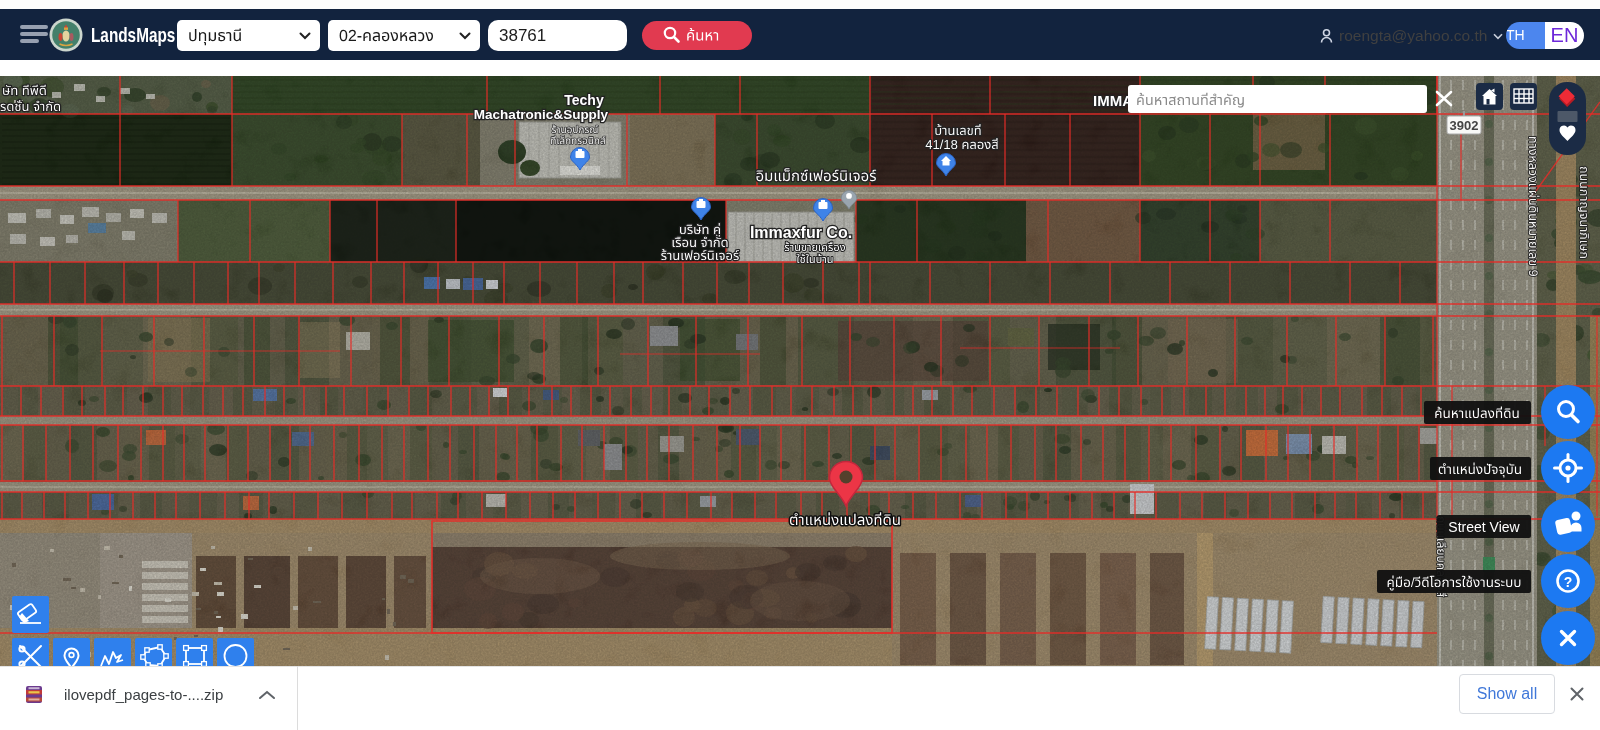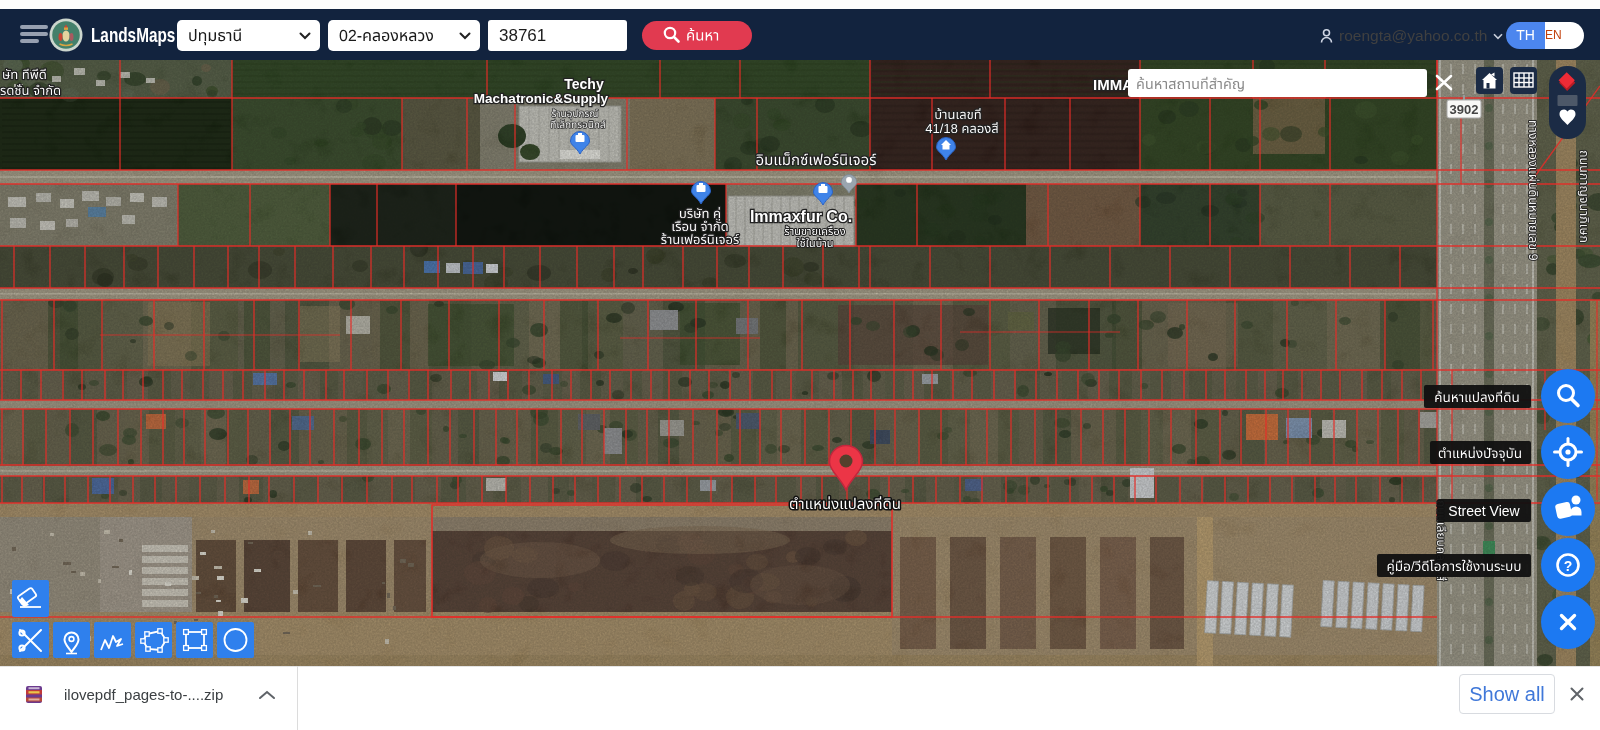--- a/index.html
+++ b/index.html
@@ -1,18 +1,18 @@
 <!DOCTYPE html>
 <html><head><meta charset="utf-8"><style>
 *{margin:0;padding:0}
 body{width:1600px;height:730px;overflow:hidden;font-family:"Liberation Sans",sans-serif;background:#fff;position:relative}
 </style></head>
 <body>
 
-<div style="position:absolute;left:0;top:60px;width:1600px;height:606px">
+<div style="position:absolute;left:0;top:76px;width:1600px;height:606px">
 <svg width="1600" height="606" viewBox="0 60 1600 606">
 <defs>
 <filter id="noiseD" x="0" y="0" width="100%" height="100%">
 <feTurbulence type="fractalNoise" baseFrequency="0.55" numOctaves="2" seed="7" stitchTiles="stitch"></feTurbulence>
 <feColorMatrix type="matrix" values="0 0 0 0 0  0 0 0 0 0  0 0 0 0 0  0.55 0.55 0.55 0 0"></feColorMatrix>
 </filter>
 <filter id="noiseL" x="0" y="0" width="100%" height="100%">
 <feTurbulence type="fractalNoise" baseFrequency="0.045" numOctaves="3" seed="11" stitchTiles="stitch"></feTurbulence>
 <feColorMatrix type="matrix" values="0 0 0 0 1  0 0 0 0 1  0 0 0 0 0.9  0.7 0.7 0.7 0 0"></feColorMatrix>
 </filter>
@@ -1471,21 +1471,21 @@
 
 <div style="position:absolute;left:328px;top:20px;width:152px;height:31px;background:#fff;border-radius:5px">
     <svg width="130" height="22" viewBox="0 0 130 22" style="position:absolute;left:11px;top:5px">
       <path d="M8.3 10.5Q8.3 13.2 7.3 14.7Q6.3 16.2 4.4 16.2Q2.5 16.2 1.6 14.7Q0.6 13.3 0.6 10.5Q0.6 7.7 1.6 6.2Q2.5 4.8 4.5 4.8Q6.4 4.8 7.3 6.3Q8.3 7.7 8.3 10.5ZM6.8 10.5Q6.8 8.1 6.3 7.0Q5.7 6.0 4.5 6.0Q3.2 6.0 2.6 7.0Q2.0 8.1 2.0 10.5Q2.0 12.8 2.6 13.9Q3.2 15.0 4.4 15.0Q5.7 15.0 6.3 13.9Q6.8 12.8 6.8 10.5Z M9.7 16.0V15.0Q10.1 14.1 10.7 13.4Q11.2 12.7 11.9 12.1Q12.5 11.6 13.1 11.1Q13.8 10.6 14.3 10.1Q14.8 9.6 15.1 9.1Q15.4 8.6 15.4 7.9Q15.4 7.0 14.8 6.5Q14.3 6.0 13.4 6.0Q12.5 6.0 11.9 6.5Q11.3 7.0 11.2 7.8L9.8 7.7Q9.9 6.4 10.9 5.6Q11.9 4.8 13.4 4.8Q15.0 4.8 15.9 5.6Q16.8 6.4 16.8 7.8Q16.8 8.5 16.5 9.1Q16.2 9.8 15.7 10.4Q15.1 11.0 13.4 12.3Q12.5 13.1 12.0 13.7Q11.5 14.3 11.2 14.8H17.0V16.0Z M18.5 12.4V11.1H22.4V12.4Z M24.4 16.0V10.4Q24.4 8.8 25.3 7.9Q26.1 7.1 28.0 7.1Q29.9 7.1 30.8 7.9Q31.7 8.8 31.7 10.4V16.0H30.2V10.4Q30.2 9.3 29.7 8.8Q29.1 8.3 28.0 8.3Q26.9 8.3 26.4 8.8Q25.8 9.3 25.8 10.4V12.2L25.9 12.2Q26.2 11.6 26.8 11.4Q27.3 11.2 28.2 11.2H28.7V12.3H28.2Q27.2 12.3 26.7 12.6Q26.2 12.9 26.0 13.3Q25.8 13.8 25.8 14.3V16.0Z M39.4 16.0V10.2Q39.4 9.1 38.9 8.7Q38.4 8.2 37.3 8.2Q36.5 8.2 35.8 8.5Q35.1 8.7 34.4 9.1V7.7Q34.9 7.5 35.7 7.3Q36.5 7.1 37.5 7.1Q38.3 7.1 38.9 7.3Q39.6 7.4 40.0 7.8Q40.4 8.2 40.6 8.7Q40.8 9.3 40.8 10.1V16.0ZM36.6 16.2Q35.2 16.2 34.5 15.5Q33.7 14.9 33.7 13.6Q33.7 12.3 34.7 11.6Q35.7 10.9 37.8 10.8L39.7 10.6V11.8L38.0 11.9Q36.4 12.0 35.8 12.4Q35.2 12.8 35.2 13.6Q35.2 14.3 35.6 14.7Q36.1 15.0 36.9 15.0Q37.2 15.0 37.4 15.0Q37.6 14.9 37.8 14.9L38.1 15.9Q37.7 16.0 37.4 16.1Q37.0 16.2 36.6 16.2Z M46.5 16.2Q44.8 16.2 43.9 15.3Q43.0 14.4 43.0 12.4Q43.0 12.1 43.1 11.7Q43.1 11.3 43.1 11.0H46.5V12.1H44.5V12.4Q44.5 13.4 44.7 14.0Q44.9 14.6 45.4 14.8Q45.8 15.0 46.5 15.0Q47.2 15.0 47.7 14.7Q48.2 14.5 48.5 13.7Q48.8 13.0 48.8 11.7Q48.8 10.5 48.5 9.7Q48.3 9.0 47.7 8.6Q47.1 8.3 46.1 8.3Q45.6 8.3 45.1 8.3Q44.7 8.4 44.2 8.6Q43.8 8.8 43.3 9.0V7.7Q43.7 7.5 44.1 7.4Q44.6 7.2 45.1 7.2Q45.7 7.1 46.3 7.1Q47.7 7.1 48.6 7.6Q49.5 8.2 49.9 9.2Q50.3 10.3 50.3 11.7Q50.3 13.1 49.9 14.1Q49.5 15.1 48.7 15.6Q47.9 16.2 46.5 16.2Z M54.0 16.0 51.3 7.2H52.7L55.1 14.8H55.3Q55.7 14.8 56.0 14.6Q56.4 14.4 56.6 14.1Q57.1 13.6 57.3 12.8Q57.6 12.0 57.6 11.2Q57.6 9.9 57.0 9.1Q56.4 8.3 55.3 8.3Q55.1 8.3 54.9 8.4Q54.7 8.4 54.6 8.4L54.2 7.3Q54.6 7.2 54.9 7.2Q55.2 7.2 55.4 7.2Q56.2 7.2 56.8 7.4Q57.5 7.6 57.9 8.1Q58.5 8.6 58.7 9.4Q59.0 10.2 59.0 11.2Q59.0 12.5 58.6 13.4Q58.2 14.4 57.7 15.0Q57.2 15.5 56.5 15.7Q55.8 16.0 54.8 16.0Z M61.3 16.0V7.2H62.7V11.0H62.8L66.4 7.2H68.1V7.3L62.7 12.7V16.0ZM66.7 16.0V12.9Q66.7 12.0 66.1 11.4Q65.6 10.9 64.2 10.9L65.1 9.9Q66.1 9.9 66.8 10.2Q67.4 10.6 67.8 11.3Q68.1 11.9 68.1 12.9V16.0Z M75.7 16.0V10.2Q75.7 9.1 75.2 8.7Q74.7 8.2 73.6 8.2Q72.8 8.2 72.1 8.5Q71.4 8.7 70.7 9.1V7.7Q71.2 7.5 72.0 7.3Q72.8 7.1 73.8 7.1Q74.6 7.1 75.2 7.3Q75.9 7.4 76.3 7.8Q76.7 8.2 76.9 8.7Q77.1 9.3 77.1 10.1V16.0ZM72.9 16.2Q71.5 16.2 70.8 15.5Q70.0 14.9 70.0 13.6Q70.0 12.3 71.0 11.6Q72.0 10.9 74.1 10.8L76.0 10.6V11.8L74.3 11.9Q72.7 12.0 72.1 12.4Q71.5 12.8 71.5 13.6Q71.5 14.3 71.9 14.7Q72.4 15.0 73.2 15.0Q73.5 15.0 73.7 15.0Q73.9 14.9 74.1 14.9L74.4 15.9Q74.1 16.0 73.7 16.1Q73.3 16.2 72.9 16.2Z M81.4 16.2Q80.8 16.2 80.2 16.0Q79.7 15.9 79.0 15.6L79.4 14.5Q79.8 14.7 80.2 14.8Q80.7 15.0 81.3 15.0Q82.5 15.0 83.1 14.1Q83.8 13.2 83.8 11.6Q83.8 10.0 83.1 9.1Q82.4 8.3 81.0 8.3Q80.5 8.3 80.0 8.4Q79.5 8.5 79.1 8.7V7.5Q79.5 7.3 80.1 7.2Q80.6 7.1 81.2 7.1Q82.6 7.1 83.5 7.6Q84.4 8.2 84.8 9.2Q85.3 10.2 85.3 11.6Q85.3 13.7 84.3 14.9Q83.3 16.2 81.4 16.2Z M89.0 16.0 86.3 7.2H87.7L90.1 14.8H90.3Q90.6 14.8 91.0 14.6Q91.4 14.4 91.6 14.1Q92.1 13.6 92.3 12.8Q92.6 12.0 92.6 11.2Q92.6 9.9 92.0 9.1Q91.4 8.3 90.3 8.3Q90.1 8.3 89.9 8.4Q89.7 8.4 89.6 8.4L89.2 7.3Q89.6 7.2 89.9 7.2Q90.1 7.2 90.4 7.2Q91.2 7.2 91.8 7.4Q92.5 7.6 92.9 8.1Q93.5 8.6 93.7 9.4Q94.0 10.2 94.0 11.2Q94.0 12.5 93.6 13.4Q93.2 14.4 92.6 15.0Q92.2 15.5 91.5 15.7Q90.8 16.0 89.8 16.0Z" fill="#1b1b1b"></path>
     </svg>
     <svg width="12" height="8" viewBox="0 0 12 8" style="position:absolute;right:9px;top:12px">
       <path d="M1.5 1.5 L6 6 L10.5 1.5" stroke="#222" stroke-width="2" fill="none" stroke-linecap="round"></path>
     </svg>
   </div>
 
-<div style="position:absolute;left:488px;top:20px;width:139px;height:31px;background:#fff;border-radius:3px;font-size:17px;color:#1b1b1b;line-height:31px;padding-left:11px;box-sizing:border-box">38761</div>
+<div style="position:absolute;left:488px;top:20px;width:139px;height:31px;background:#fff;border-radius:10px;font-size:17px;color:#1b1b1b;line-height:31px;padding-left:11px;box-sizing:border-box">38761</div>
 
 <div style="position:absolute;left:642px;top:21px;width:110px;height:29px;background:#e13a50;border-radius:14.5px">
     <svg width="70" height="22" viewBox="0 0 70 22" style="position:absolute;left:20px;top:4px">
       <circle cx="8" cy="8" r="5.2" fill="none" stroke="#fff" stroke-width="2.2"></circle>
       <line x1="12" y1="12" x2="16.5" y2="16.5" stroke="#fff" stroke-width="2.6" stroke-linecap="round"></line>
       <path d="M25.2 15.5V10.2Q25.2 8.7 26.0 7.9Q26.8 7.1 28.6 7.1Q30.4 7.1 31.2 7.9Q32.0 8.7 32.0 10.2V15.5H30.7V10.2Q30.7 9.2 30.1 8.7Q29.6 8.2 28.6 8.2Q27.6 8.2 27.1 8.7Q26.6 9.2 26.6 10.2V11.9L26.6 11.9Q26.9 11.3 27.4 11.2Q27.9 11.0 28.8 11.0H29.2V12.1H28.8Q27.8 12.1 27.4 12.3Q26.9 12.6 26.7 13.0Q26.6 13.4 26.6 13.9V15.5Z M27.7 6.0V5.3Q28.0 5.3 28.3 5.1Q28.6 5.0 28.8 4.8Q29.0 4.7 29.0 4.4Q29.0 4.2 28.9 4.1Q28.8 4.0 28.6 4.0Q28.4 4.0 28.3 4.0Q28.1 4.1 28.0 4.1L27.7 3.3Q28.0 3.1 28.4 3.0Q28.7 2.9 29.0 2.9Q29.6 2.9 29.9 3.2Q30.2 3.6 30.2 4.1Q30.2 4.5 30.0 4.8Q29.8 5.1 29.5 5.3L29.4 4.9H32.3V6.0Z M37.3 15.7Q36.4 15.7 35.7 15.3Q35.1 15.0 34.8 14.4Q34.4 13.8 34.4 12.8V7.3H35.8V12.7Q35.8 13.6 36.2 14.1Q36.7 14.5 37.5 14.5Q38.6 14.5 39.2 13.9Q39.8 13.2 39.8 12.0V7.3H41.1V15.5H40.0L39.9 14.3H39.8Q39.6 14.9 38.9 15.3Q38.2 15.7 37.3 15.7Z M43.7 15.5V7.3H45.1V10.8H45.1L48.5 7.3H50.1V7.3L45.1 12.4V15.5ZM48.8 15.5V12.6Q48.8 11.7 48.3 11.2Q47.8 10.7 46.5 10.7L47.3 9.8Q48.2 9.8 48.9 10.1Q49.5 10.4 49.8 11.1Q50.2 11.7 50.2 12.6V15.5Z M54.8 15.5V9.7Q54.8 8.9 54.4 8.6Q54.1 8.2 53.3 8.2Q52.7 8.2 52.3 8.4Q51.8 8.5 51.4 8.8V7.6Q51.7 7.4 52.2 7.3Q52.8 7.1 53.5 7.1Q54.3 7.1 54.9 7.4Q55.5 7.6 55.8 8.1Q56.1 8.6 56.1 9.5V15.5Z" fill="#fff"></path>
     </svg>
   </div>
 
 <div style="position:absolute;left:1320px;top:29px;width:13px;height:14px"><svg width="13" height="14" viewBox="0 0 13 14" style="">
@@ -1493,22 +1493,22 @@
       <path d="M1.5 13.5 a5 5 0 0 1 10 0" fill="none" stroke="#cfd6e4" stroke-width="1.6"></path>
     </svg></div>
 
 <div style="position:absolute;left:1339px;top:27px;font-size:15.5px;color:#404040">roengta@yahoo.co.th</div>
 
 <svg width="10" height="7" viewBox="0 0 10 7" style="position:absolute;left:1493px;top:33px">
     <path d="M1 1.2 L5 5.4 L9 1.2" stroke="#c7cedb" stroke-width="1.6" fill="none"></path>
   </svg>
 
 <div style="position:absolute;left:1506px;top:22px;width:78px;height:27px;border-radius:14px;overflow:hidden;display:flex">
-<div style="width:39px;background:#4c86ee;color:#fff;font-size:14px;text-align:center;line-height:27px">TH</div>
-<div style="width:39px;background:#fff;color:#c2410c;font-size:12px;text-align:left;line-height:27px">EN</div>
+<div style="width:39px;background:#4c86ee;color:#fff;font-size:14px;line-height:27px">TH</div>
+<div style="width:39px;background:#fff;color:#6d28d9;font-size:20px;text-align:center;line-height:27px">EN</div>
 </div>
 
 <div style="position:absolute;left:0;top:666px;width:1600px;height:64px;background:#fff;border-top:1px solid #e4e4e4;box-sizing:border-box"></div>
 
 <div style="position:absolute;left:25px;top:685px;width:18px;height:19px"><svg width="18" height="19" viewBox="0 0 18 19" style="">
       <rect x="1" y="1" width="16" height="17" rx="2" fill="#6b3a8e"></rect>
       <rect x="1" y="5" width="16" height="4.5" fill="#c03a3a"></rect>
       <rect x="1" y="12.5" width="16" height="4" fill="#b8483a"></rect>
       <rect x="3.5" y="6.2" width="11" height="2.2" fill="#e8c54a"></rect>
       <rect x="3.5" y="13.5" width="11" height="2" fill="#e0b0a0"></rect>
@@ -1516,17 +1516,17 @@
     </svg></div>
 
 <div style="position:absolute;left:64px;top:686px;font-size:15px;color:#3c4043">ilovepdf_pages-to-....zip</div>
 
 <svg width="18" height="10" viewBox="0 0 18 10" style="position:absolute;left:258px;top:690px">
     <path d="M2 8 L9 2 L16 8" stroke="#5f6368" stroke-width="2" fill="none" stroke-linecap="round"></path>
   </svg>
 
 <div style="position:absolute;left:297px;top:666px;width:1px;height:64px;background:#dcdcdc"></div>
 
-<div style="position:absolute;left:1459px;top:674px;width:96px;height:40px;border:1px solid #d8dbe0;border-radius:4px;box-sizing:border-box;color:#4078d9;font-size:20px;text-align:center;line-height:38px">Show all</div>
+<div style="position:absolute;left:1459px;top:674px;width:96px;height:40px;border:1px solid #d8dbe0;border-radius:4px;box-sizing:border-box;color:#4078d9;font-size:16px;text-align:center;line-height:38px">Show all</div>
 
 <svg width="16" height="16" viewBox="0 0 16 16" style="position:absolute;left:1569px;top:686px">
     <path d="M2.5 2.5 L13.5 13.5 M13.5 2.5 L2.5 13.5" stroke="#5f6368" stroke-width="2" stroke-linecap="round"></path>
   </svg>
 
 </body></html>

